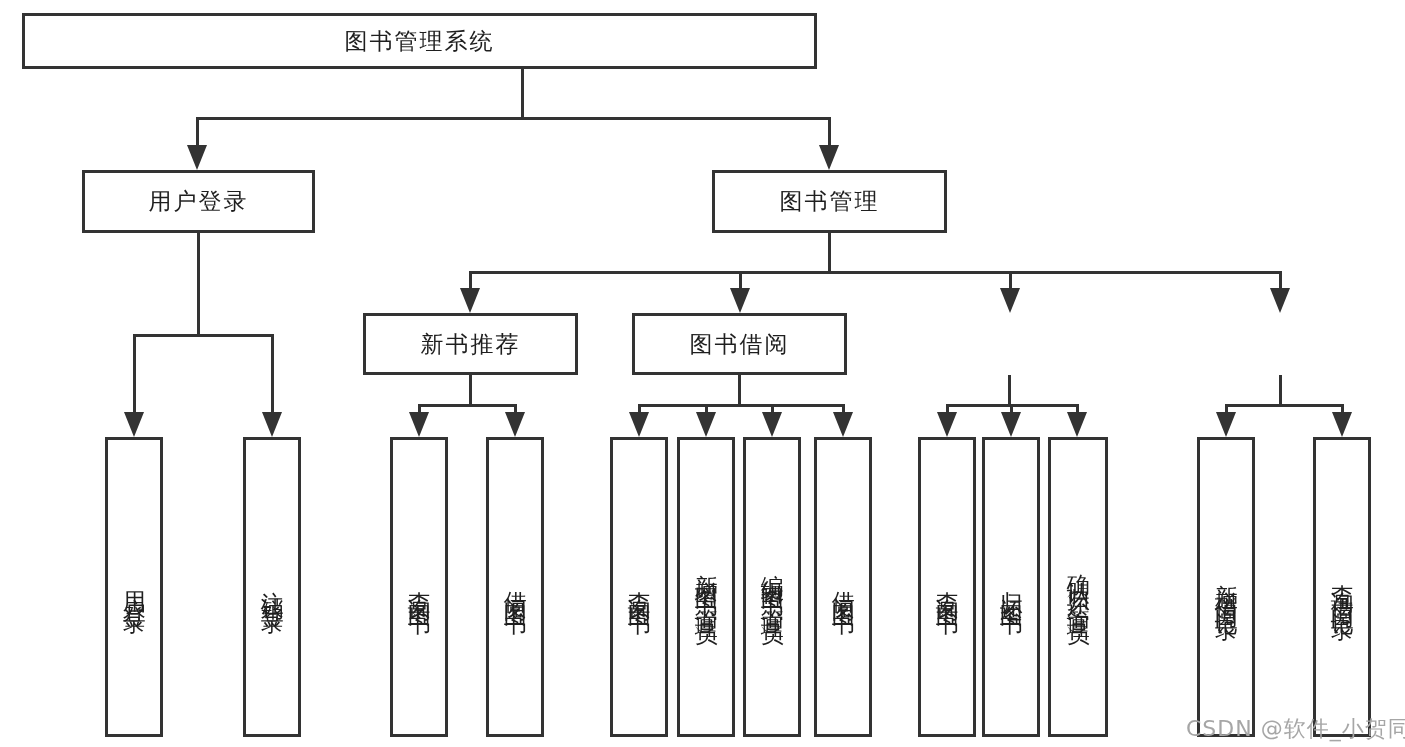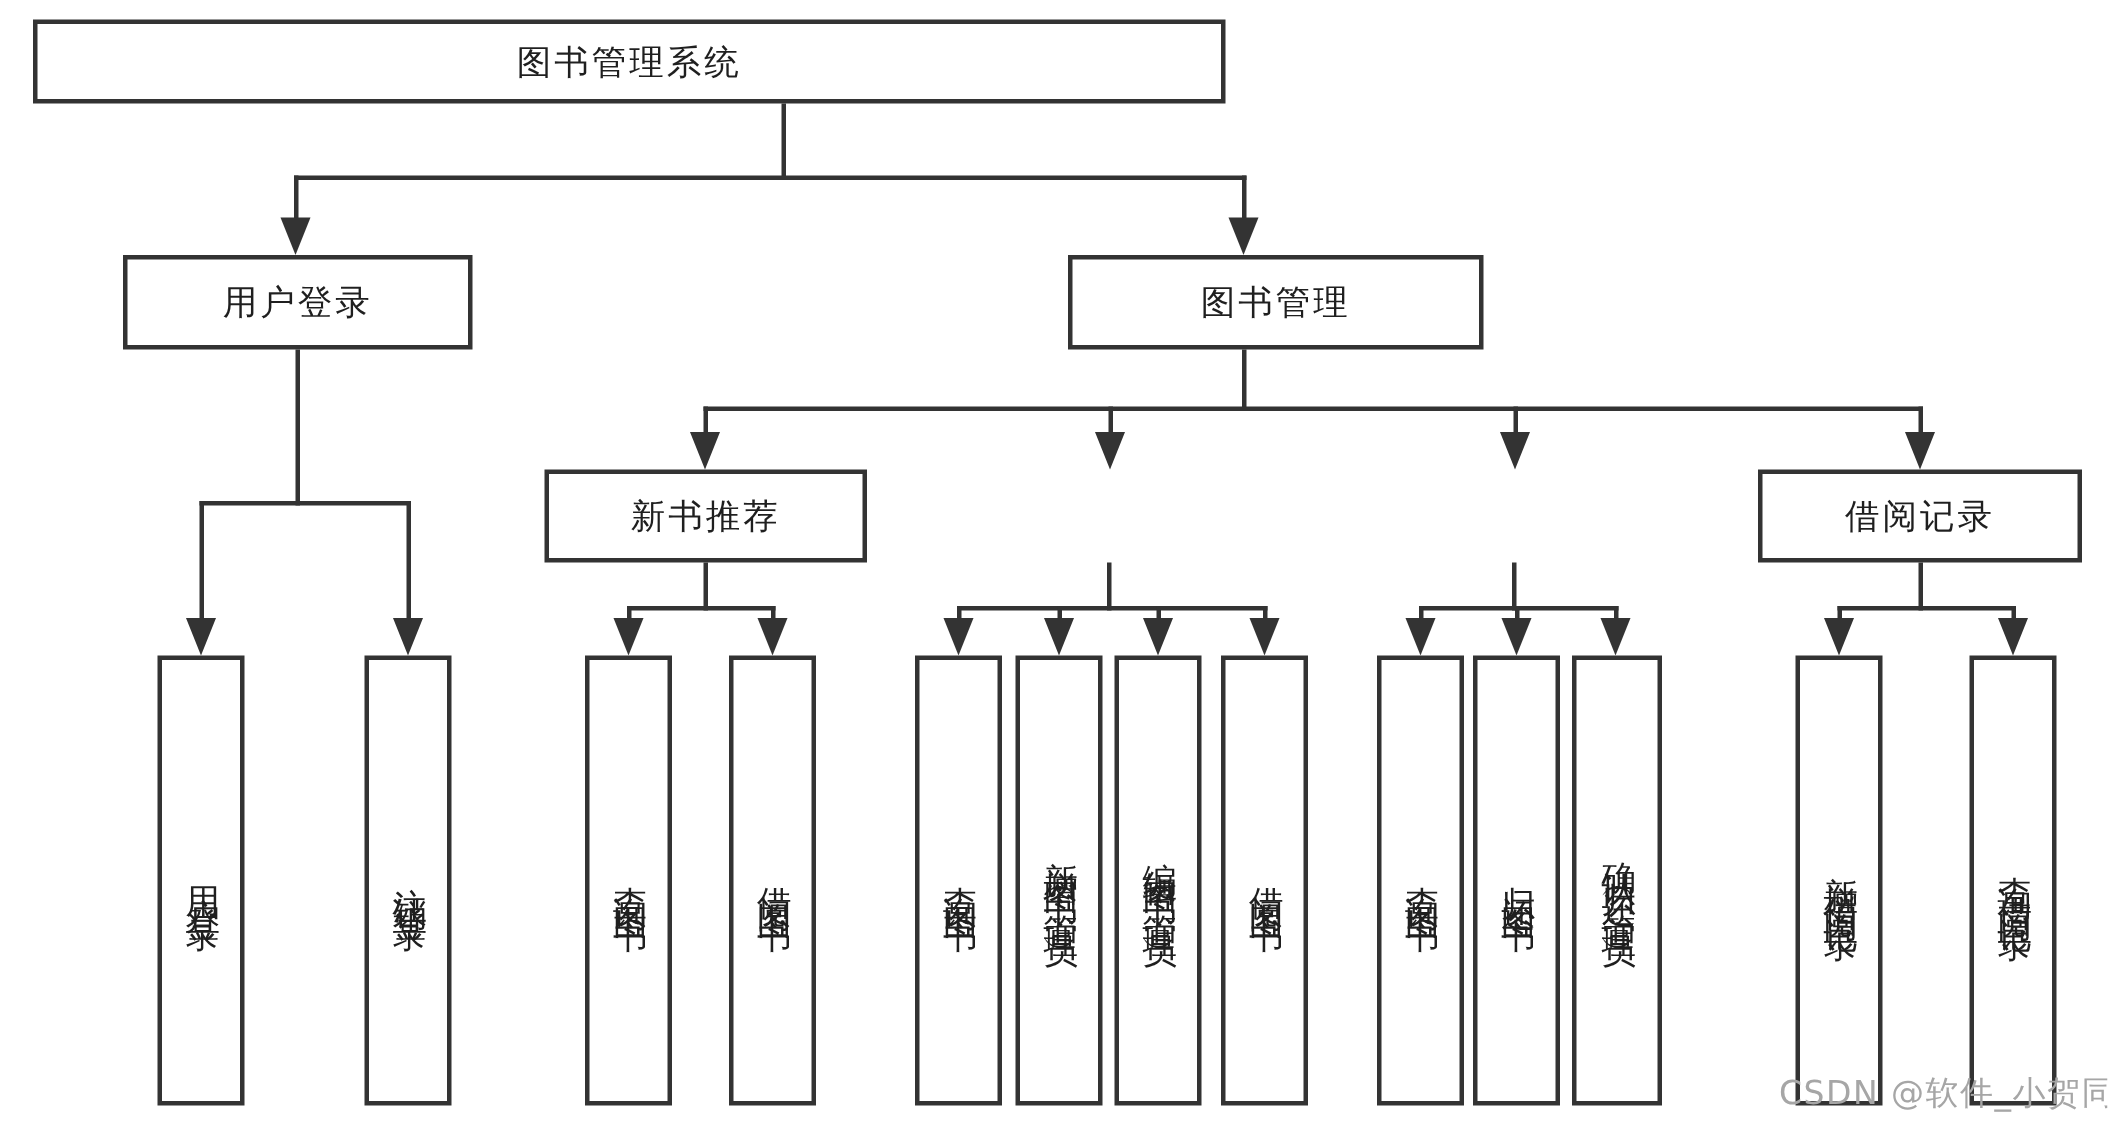--- a/index.html
+++ b/index.html
@@ -25,29 +25,29 @@
 
 <div id="stage">
 
   <div class="box rootbox">
     <span>图书管理系统</span>
   </div>
 
   <div class="box l1box" style="left:82px;width:233px;">
     <span>用户登录</span>
   </div>
-  <div class="box l1box" style="left:712px;width:277px;">
+  <div class="box l1box" style="left:712px;width:235px;">
     <span>图书管理</span>
   </div>
 
   <div class="box mbox" style="left:363px;">
     <span>新书推荐</span>
   </div>
-  <div class="box mbox" style="left:1172px;width:216px;">
-    <span>借阅记录</span>
+  <div class="box mbox" style="left:632px;">
+    <span>图书借阅</span>
   </div>
 
   <div class="box vbox" style="left:105px;">
     <span>用户登录</span>
   </div>
   <div class="box vbox" style="left:243px;">
     <span>注销登录</span>
   </div>
 
   <div class="box vbox" style="left:390px;">

